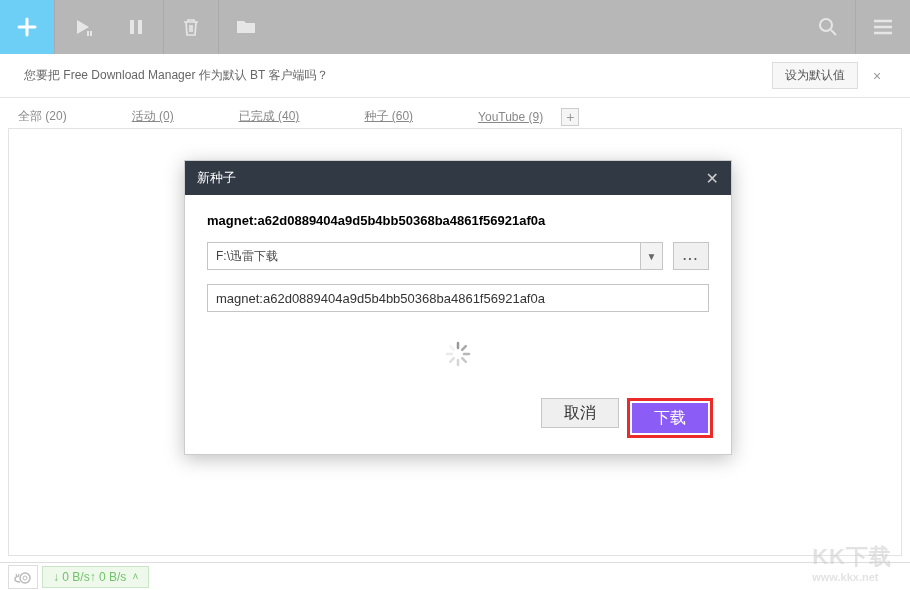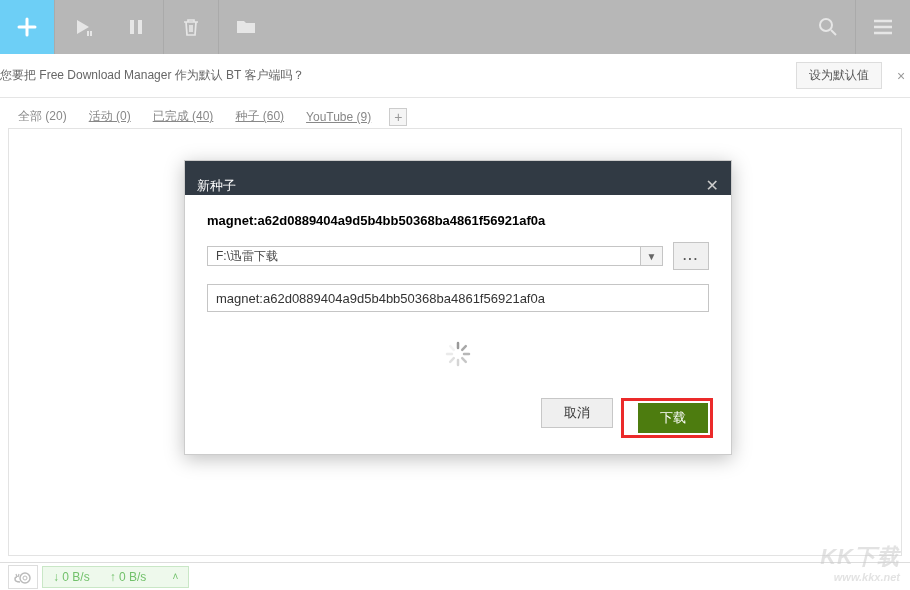--- a/index.html
+++ b/index.html
@@ -4,59 +4,59 @@
 <style>
 * { box-sizing: border-box; margin: 0; padding: 0; }
 body { font-family: Arial, "Microsoft YaHei", sans-serif; font-size: 12px; width: 910px; height: 590px; background: #fff; position: relative; overflow: hidden; }
 
 .toolbar { height: 54px; background: #b7b7b7; display: flex; align-items: center; }
 .tb-btn { width: 54px; height: 54px; display: flex; align-items: center; justify-content: center; cursor: pointer; position: relative; }
 .tb-add { background: #6dcff6; }
 .tb-divider { width: 1px; height: 54px; background: #aaa; }
 .tb-right { margin-left: auto; display: flex; }
 
-.banner { display: flex; align-items: center; padding: 8px 0; border-bottom: 1px solid #e5e5e5; color: #666; }
+.banner { display: flex; align-items: center; padding: 8px 24px; border-bottom: 1px solid #e5e5e5; color: #666; }
 .banner-text { flex: 1; }
 .banner-btn { padding: 4px 12px; background: #f7f7f7; border: 1px solid #ddd; margin-left: 6px; cursor: pointer; color: #555; }
 .banner-close { width: 18px; text-align: center; margin-left: 10px; cursor: pointer; color: #999; font-size: 14px; }
 
 .tabs { display: flex; gap: 14px; padding: 8px 14px; color: #888; font-size: 12px; align-items: center; }
 .tab { cursor: pointer; padding: 2px 4px; }
-.tab.underline { text-decoration: underline; }
+.tab.underline { text-decoration: underline; margin-left: 43px; }
 .tab-add { width: 18px; height: 18px; border: 1px solid #ccc; display: flex; align-items: center; justify-content: center; cursor: pointer; color: #999; font-size: 14px; background: #f5f5f5; }
 
 .content { position: absolute; top: 128px; left: 8px; right: 8px; bottom: 34px; border: 1px solid #e3e3e3; background: #fff; }
 
 .modal { position: absolute; left: 184px; top: 160px; width: 548px; background: #fff; border: 1px solid #ccc; box-shadow: 0 4px 18px rgba(0,0,0,0.25); }
-.modal-header { background: #313a44; color: #fff; height: 34px; display: flex; align-items: flex-end; padding: 0 12px; }
+.modal-header { background: #313a44; color: #fff; height: 34px; display: flex; align-items: center; padding: 0 12px; }
 .modal-title { flex: 1; font-size: 13px; }
 .modal-close { cursor: pointer; font-size: 16px; color: #ccc; }
 .modal-body { padding: 18px 22px 6px; }
 .magnet-text { font-weight: bold; font-size: 13px; margin-bottom: 14px; word-break: break-all; }
 .field-label { color: #333; margin-bottom: 6px; }
 .row { display: flex; align-items: center; margin-bottom: 14px; }
-.path-select { flex: 1; border: 1px solid #c5c5c5; height: 20px; display: flex; }
+.path-select { flex: 1; border: 1px solid #c5c5c5; height: 28px; display: flex; }
 .path-text { flex: 1; padding: 0 8px; display: flex; align-items: center; color: #444; }
 .path-arrow { width: 22px; border-left: 1px solid #c5c5c5; display: flex; align-items: center; justify-content: center; cursor: pointer; background: #f3f3f3; color: #666; font-size: 10px; }
 .browse-btn { width: 36px; height: 28px; margin-left: 10px; border: 1px solid #c5c5c5; background: #f0f0f0; display: flex; align-items: center; justify-content: center; cursor: pointer; font-weight: bold; letter-spacing: 2px; color: #555; }
 .filename-input { width: 100%; border: 1px solid #c5c5c5; height: 28px; padding: 0 8px; font-size: 13px; color: #333; font-family: inherit; }
 .spinner { display: flex; align-items: center; justify-content: center; height: 56px; }
 .spinner svg { animation: spin 1s linear infinite; }
 @keyframes spin { to { transform: rotate(360deg); } }
 .modal-footer { display: flex; justify-content: flex-end; padding: 10px 18px 16px; gap: 0; }
-.btn { height: 30px; padding: 0 22px; border: 1px solid #c7c7c7; background: #efefef; cursor: pointer; font-size: 13px; color: #333; display: flex; align-items: center; }
+.btn { height: 30px; padding: 0 22px; border: 1px solid #c7c7c7; background: #efefef; cursor: pointer; font-size: 16px; color: #333; display: flex; align-items: center; }
 .btn-primary-wrap { border: 3px solid #eb2a2a; margin-left: 8px; padding: 2px; }
-.btn-primary { background: #4d7c0f; color: #fff; border: none; margin-left: 12px; }
+.btn-primary { background: #8b5cf6; color: #fff; border: none; }
 
 .statusbar { position: absolute; left: 0; right: 0; bottom: 0; height: 28px; border-top: 1px solid #ddd; display: flex; align-items: center; padding: 0 8px; gap: 4px; font-size: 12px; color: #72c16b; }
 .status-snail { width: 30px; height: 24px; border: 1px solid #ddd; display: flex; align-items: center; justify-content: center; cursor: pointer; color: #999; }
-.status-box { border: 1px solid #c9e7c6; background: #eef9ec; padding: 3px 10px; display: flex; align-items: center; gap: 20px; }
+.status-box { border: 1px solid #c9e7c6; background: #eef9ec; padding: 3px 10px; display: flex; align-items: center; }
 .status-chevron { margin-left: 6px; color: #72c16b; font-size: 10px; }
 
-.watermark { position: absolute; right: 10px; bottom: 6px; color: #ccc; opacity: 0.55; pointer-events: none; font-size: 11px; line-height: 1.2; text-align: right; font-weight: bold; font-style: italic; }
+.watermark { position: absolute; right: 18px; bottom: 6px; color: #ccc; opacity: 0.55; pointer-events: none; font-size: 11px; line-height: 1.2; font-weight: bold; }
 .watermark .big { font-size: 22px; letter-spacing: 1px; }
 </style>
 </head>
 <body>
 
 <div class="toolbar">
   <div class="tb-btn tb-add">
     <svg width="22" height="22" viewBox="0 0 22 22">
         <path d="M11 3v16M3 11h16" stroke="#fff" stroke-width="3" stroke-linecap="round"></path>
       </svg>

